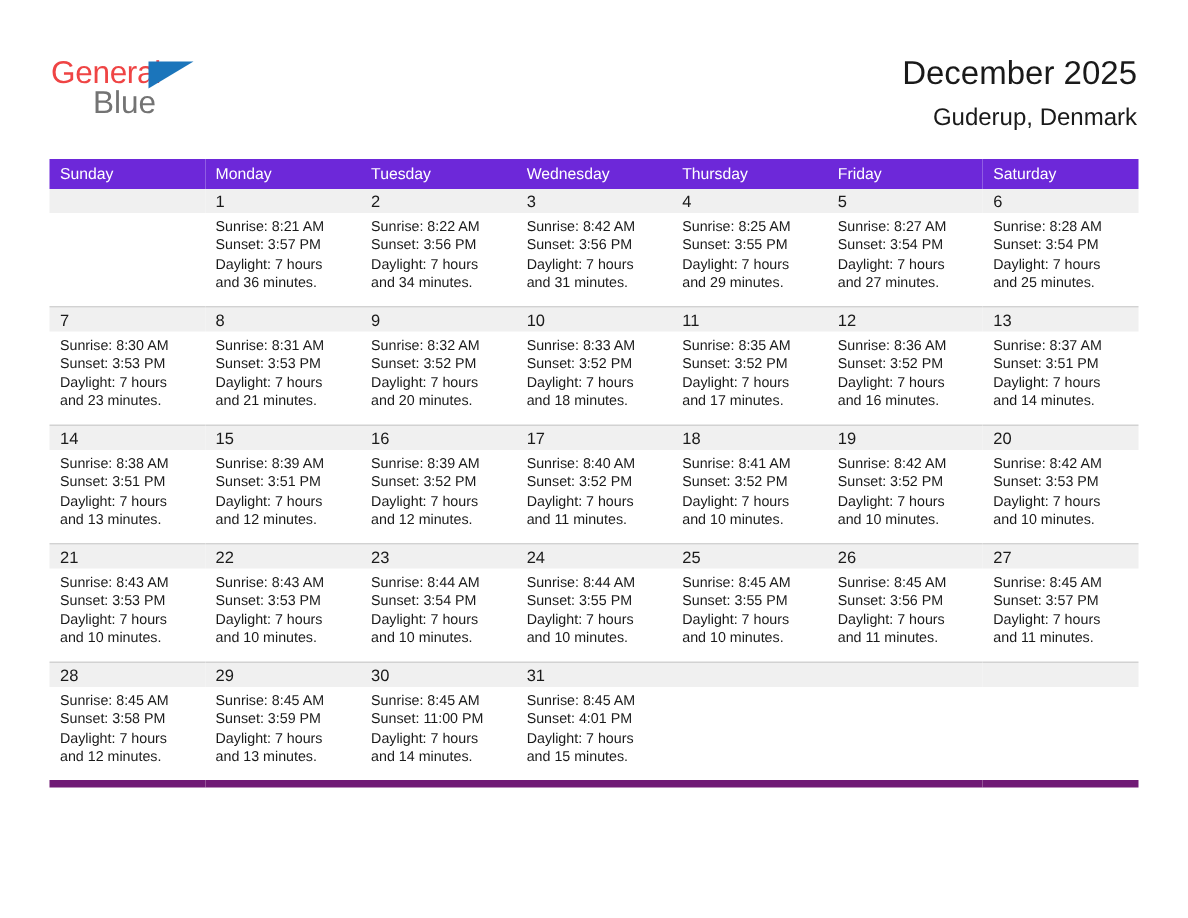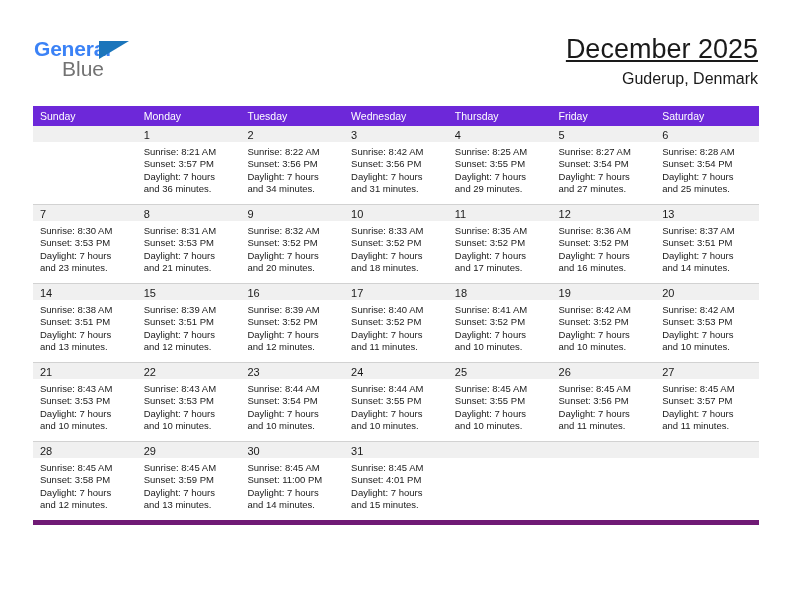--- a/index.html
+++ b/index.html
@@ -37,24 +37,23 @@
     top: 38px;
     width: 130px;
     height: 48px;
   }
   .logo-general {
     position: absolute;
     left: 0;
     top: 0;
     font-size: 21px;
     letter-spacing: -0.2px;
-    color: #3b82f6;
+    color: #ef4444;
     font-family: "Liberation Sans", sans-serif;
     line-height: 1;
-    font-weight: bold;
   }
   .logo-tri {
     position: absolute;
     left: 65px;
     top: 3px;
     width: 0;
     height: 0;
     border-left: 30px solid #1b75bb;
     border-bottom: 18px solid transparent;
   }
@@ -68,26 +67,25 @@
     line-height: 1;
   }
 
   .title-block {
     position: absolute;
     right: 34px;
     top: 32px;
     text-align: right;
   }
   .month-title {
-    font-size: 27px;
+    font-size: 22px;
     line-height: 34px;
     color: #1a1a1a;
     font-weight: normal;
     white-space: nowrap;
-    text-decoration: underline;
   }
   .location {
     font-size: 16px;
     line-height: 20px;
     color: #1a1a1a;
     margin-top: 3px;
     white-space: nowrap;
   }
 
   

